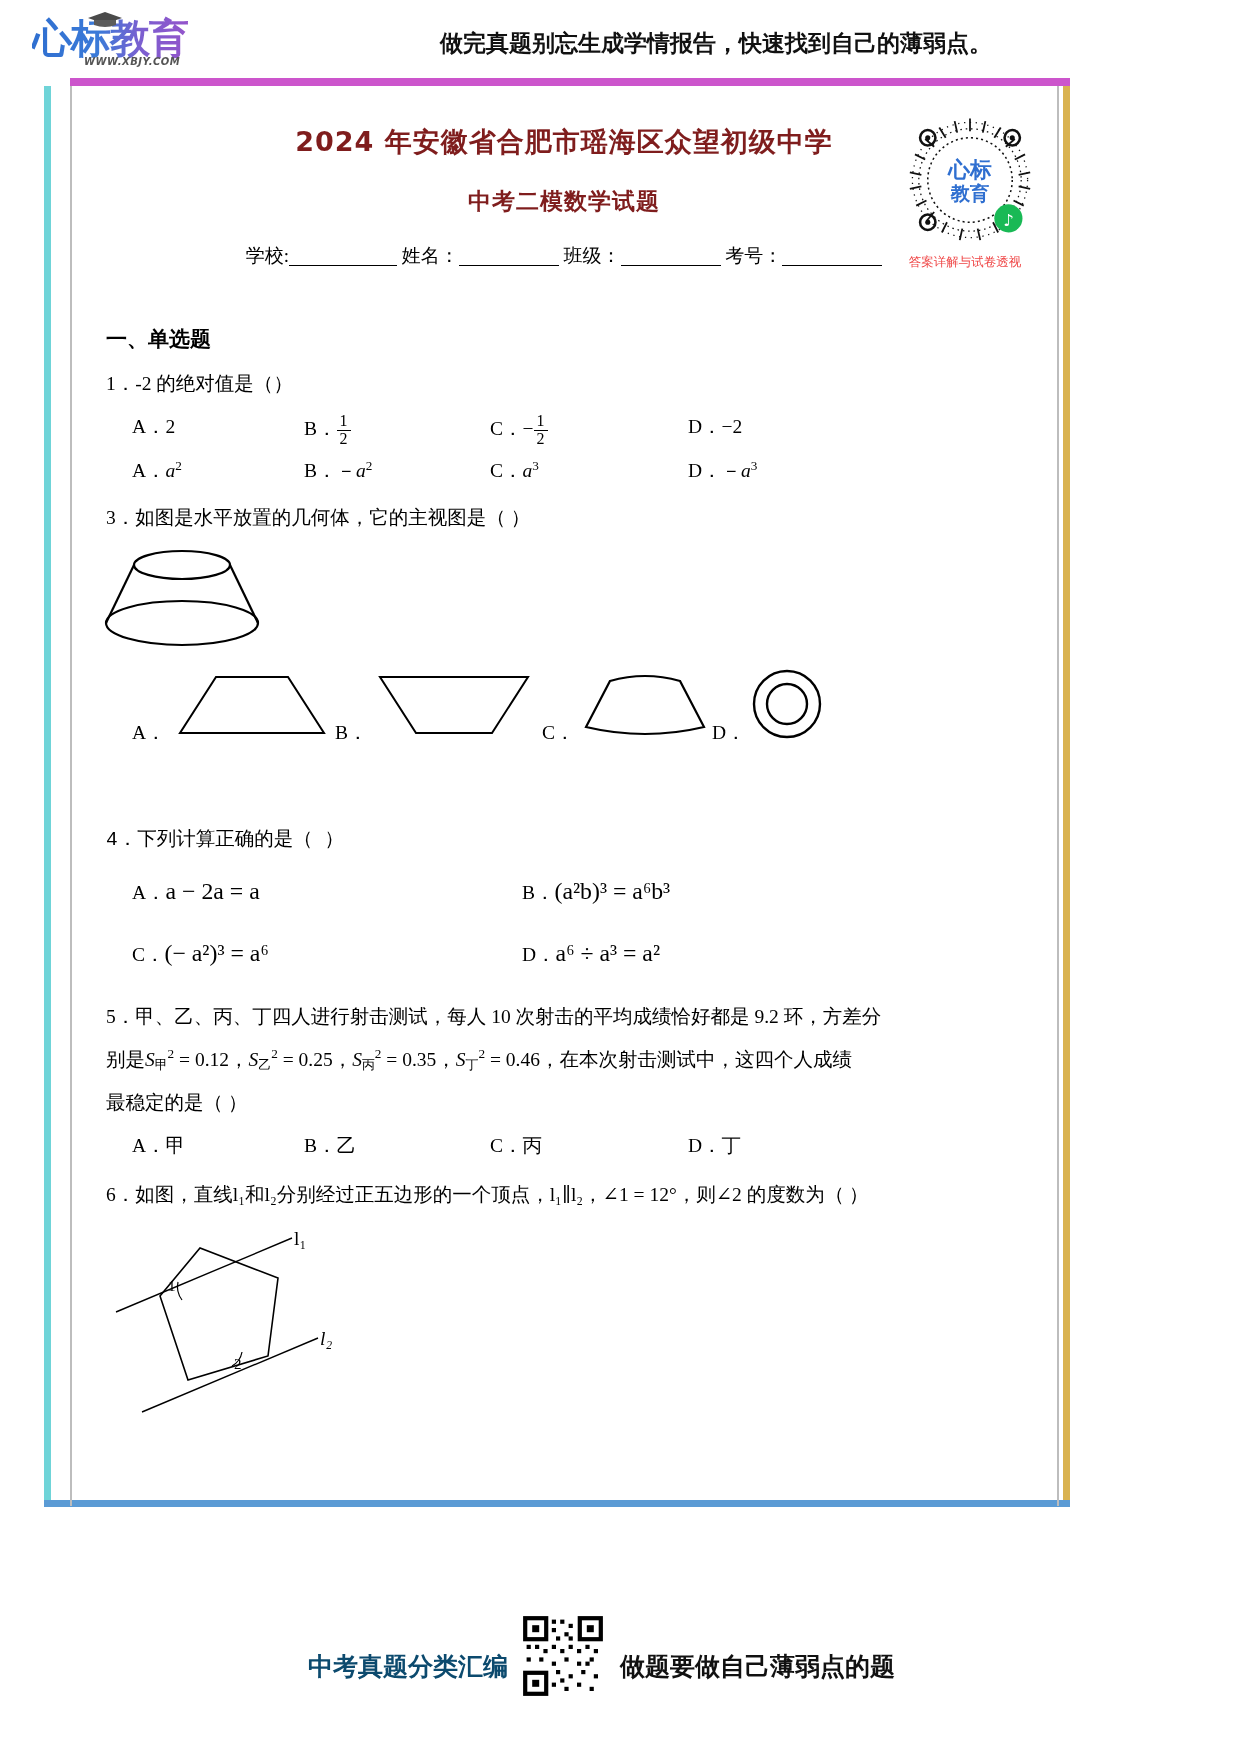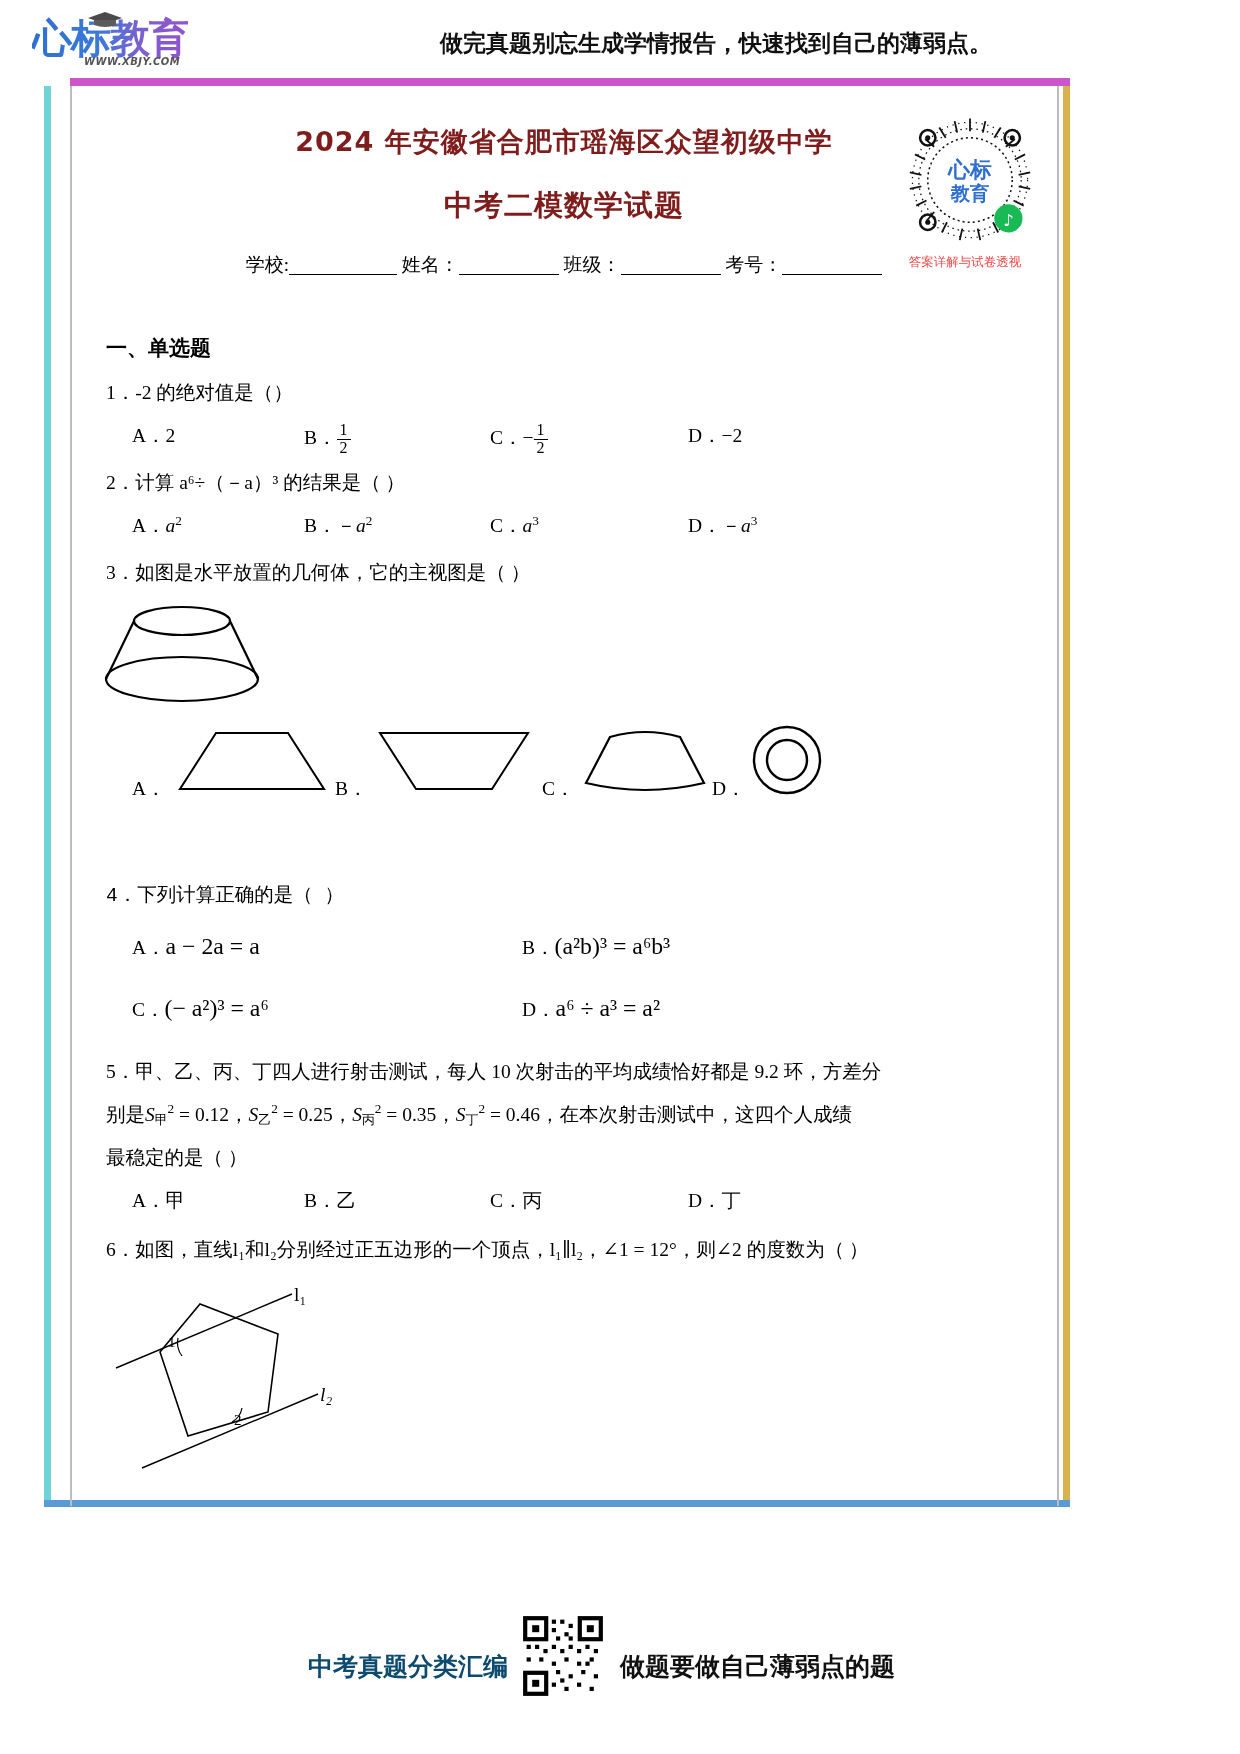--- a/index.html
+++ b/index.html
@@ -47,21 +47,21 @@
 
   
   .doc{position:absolute;left:72px;top:88px;width:984px;height:1410px;}
 
   .title1,.title2{
     text-align:center;font-weight:bold;
     font-family:"DejaVu Sans","Liberation Sans",sans-serif;
     color:#7f1d1d;
   }
   .title1{margin-top:36px;font-size:27px;letter-spacing:1px;}
-  .title2{margin-top:26px;font-size:29px;letter-spacing:1px;}
+  .title2{margin-top:26px;font-size:23px;letter-spacing:1px;}
 
   .fillin{
     margin-top:26px;text-align:center;font-size:19px;
     font-family:"Liberation Serif","DejaVu Serif",serif;
     white-space:nowrap;
   }
   .fillin .ul{display:inline-block;border-bottom:1.5px solid #000;height:20px;vertical-align:-4px;}
   .u1{width:108px;}.u2{width:100px;}.u3{width:100px;}.u4{width:100px;}
 
   
@@ -210,21 +210,20 @@
         <span>B．</span><span class="frac"><span class="n">1</span><span class="d">2</span></span>
       </span>
       <span class="opt o3">
         <span>C．</span><span>−</span><span class="frac"><span class="n">1</span><span class="d">2</span></span>
       </span>
       <span class="opt o4">
         <span>D．</span><span>−2</span>
       </span>
     </div>
 
-    <div class="q">2．计算 a⁶÷（－a）³ 的结果是（      ）</div>
     <div class="opts">
       <span class="opt o1">
         <span>A．</span><span></span><i class="v">a</i><sup>2</sup>
       </span>
       <span class="opt o2">
         <span>B．</span><span>－</span><i class="v">a</i><sup>2</sup>
       </span>
       <span class="opt o3">
         <span>C．</span><span></span><i class="v">a</i><sup>3</sup>
       </span>

